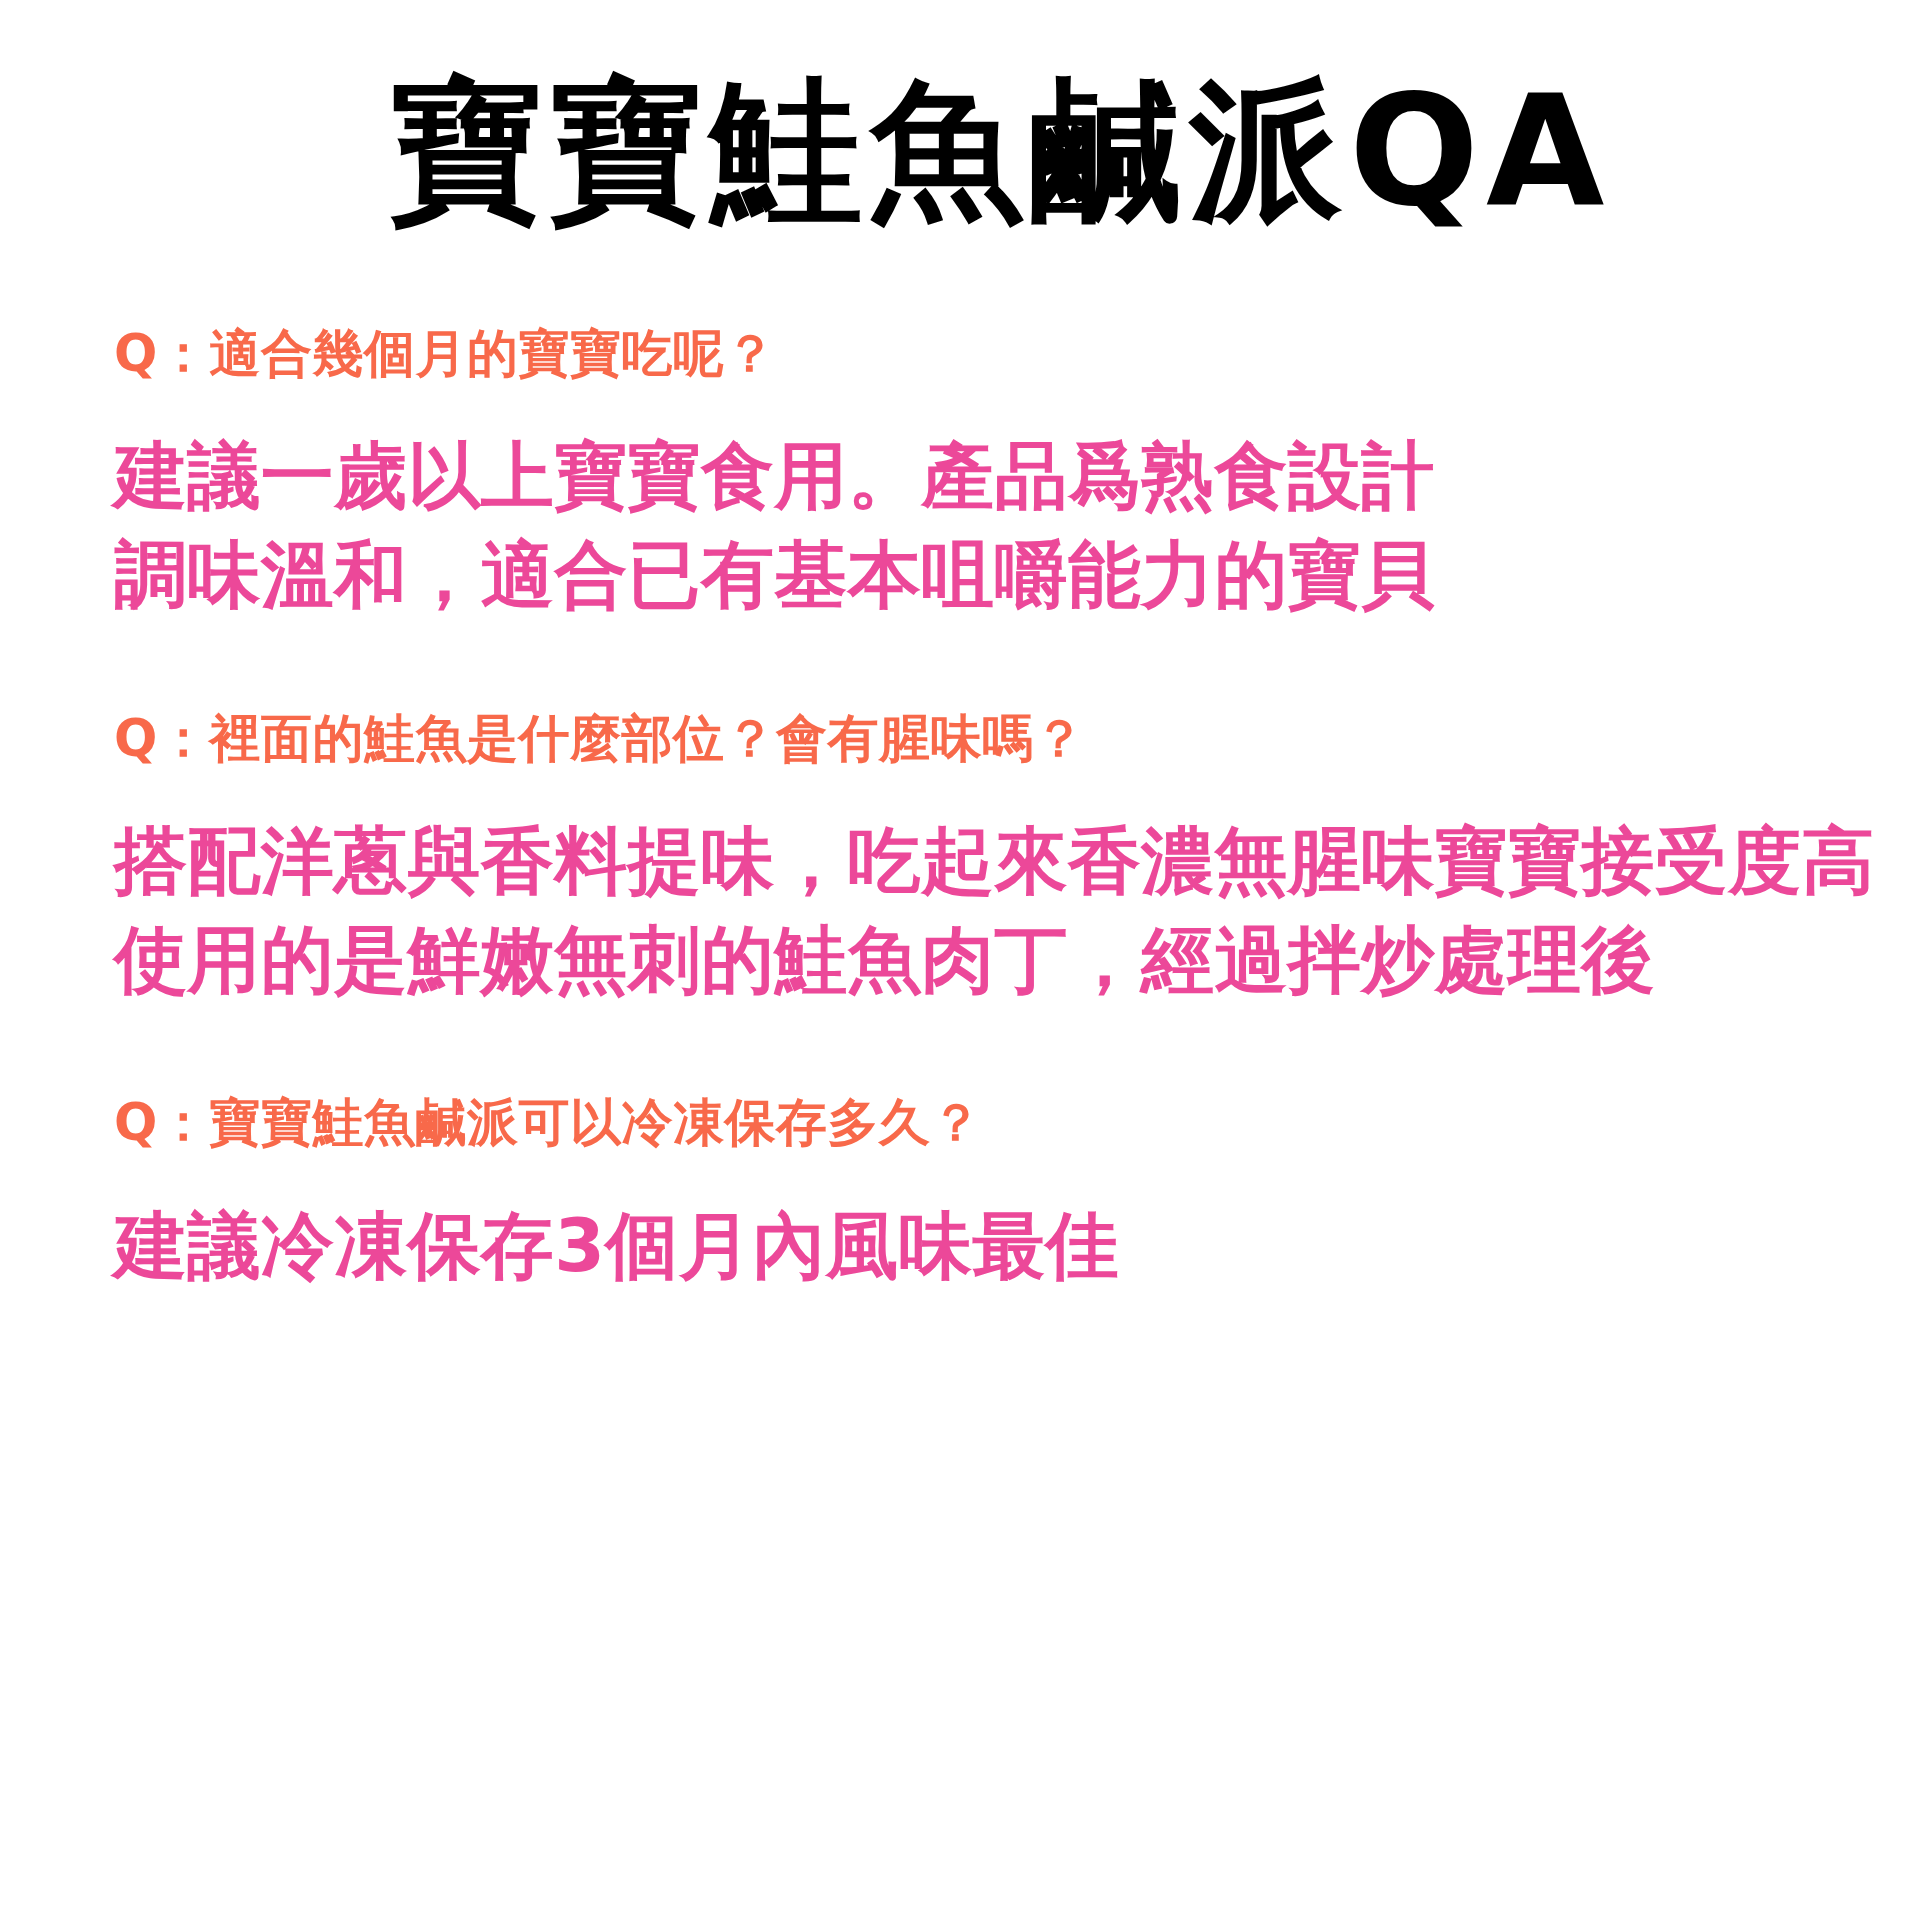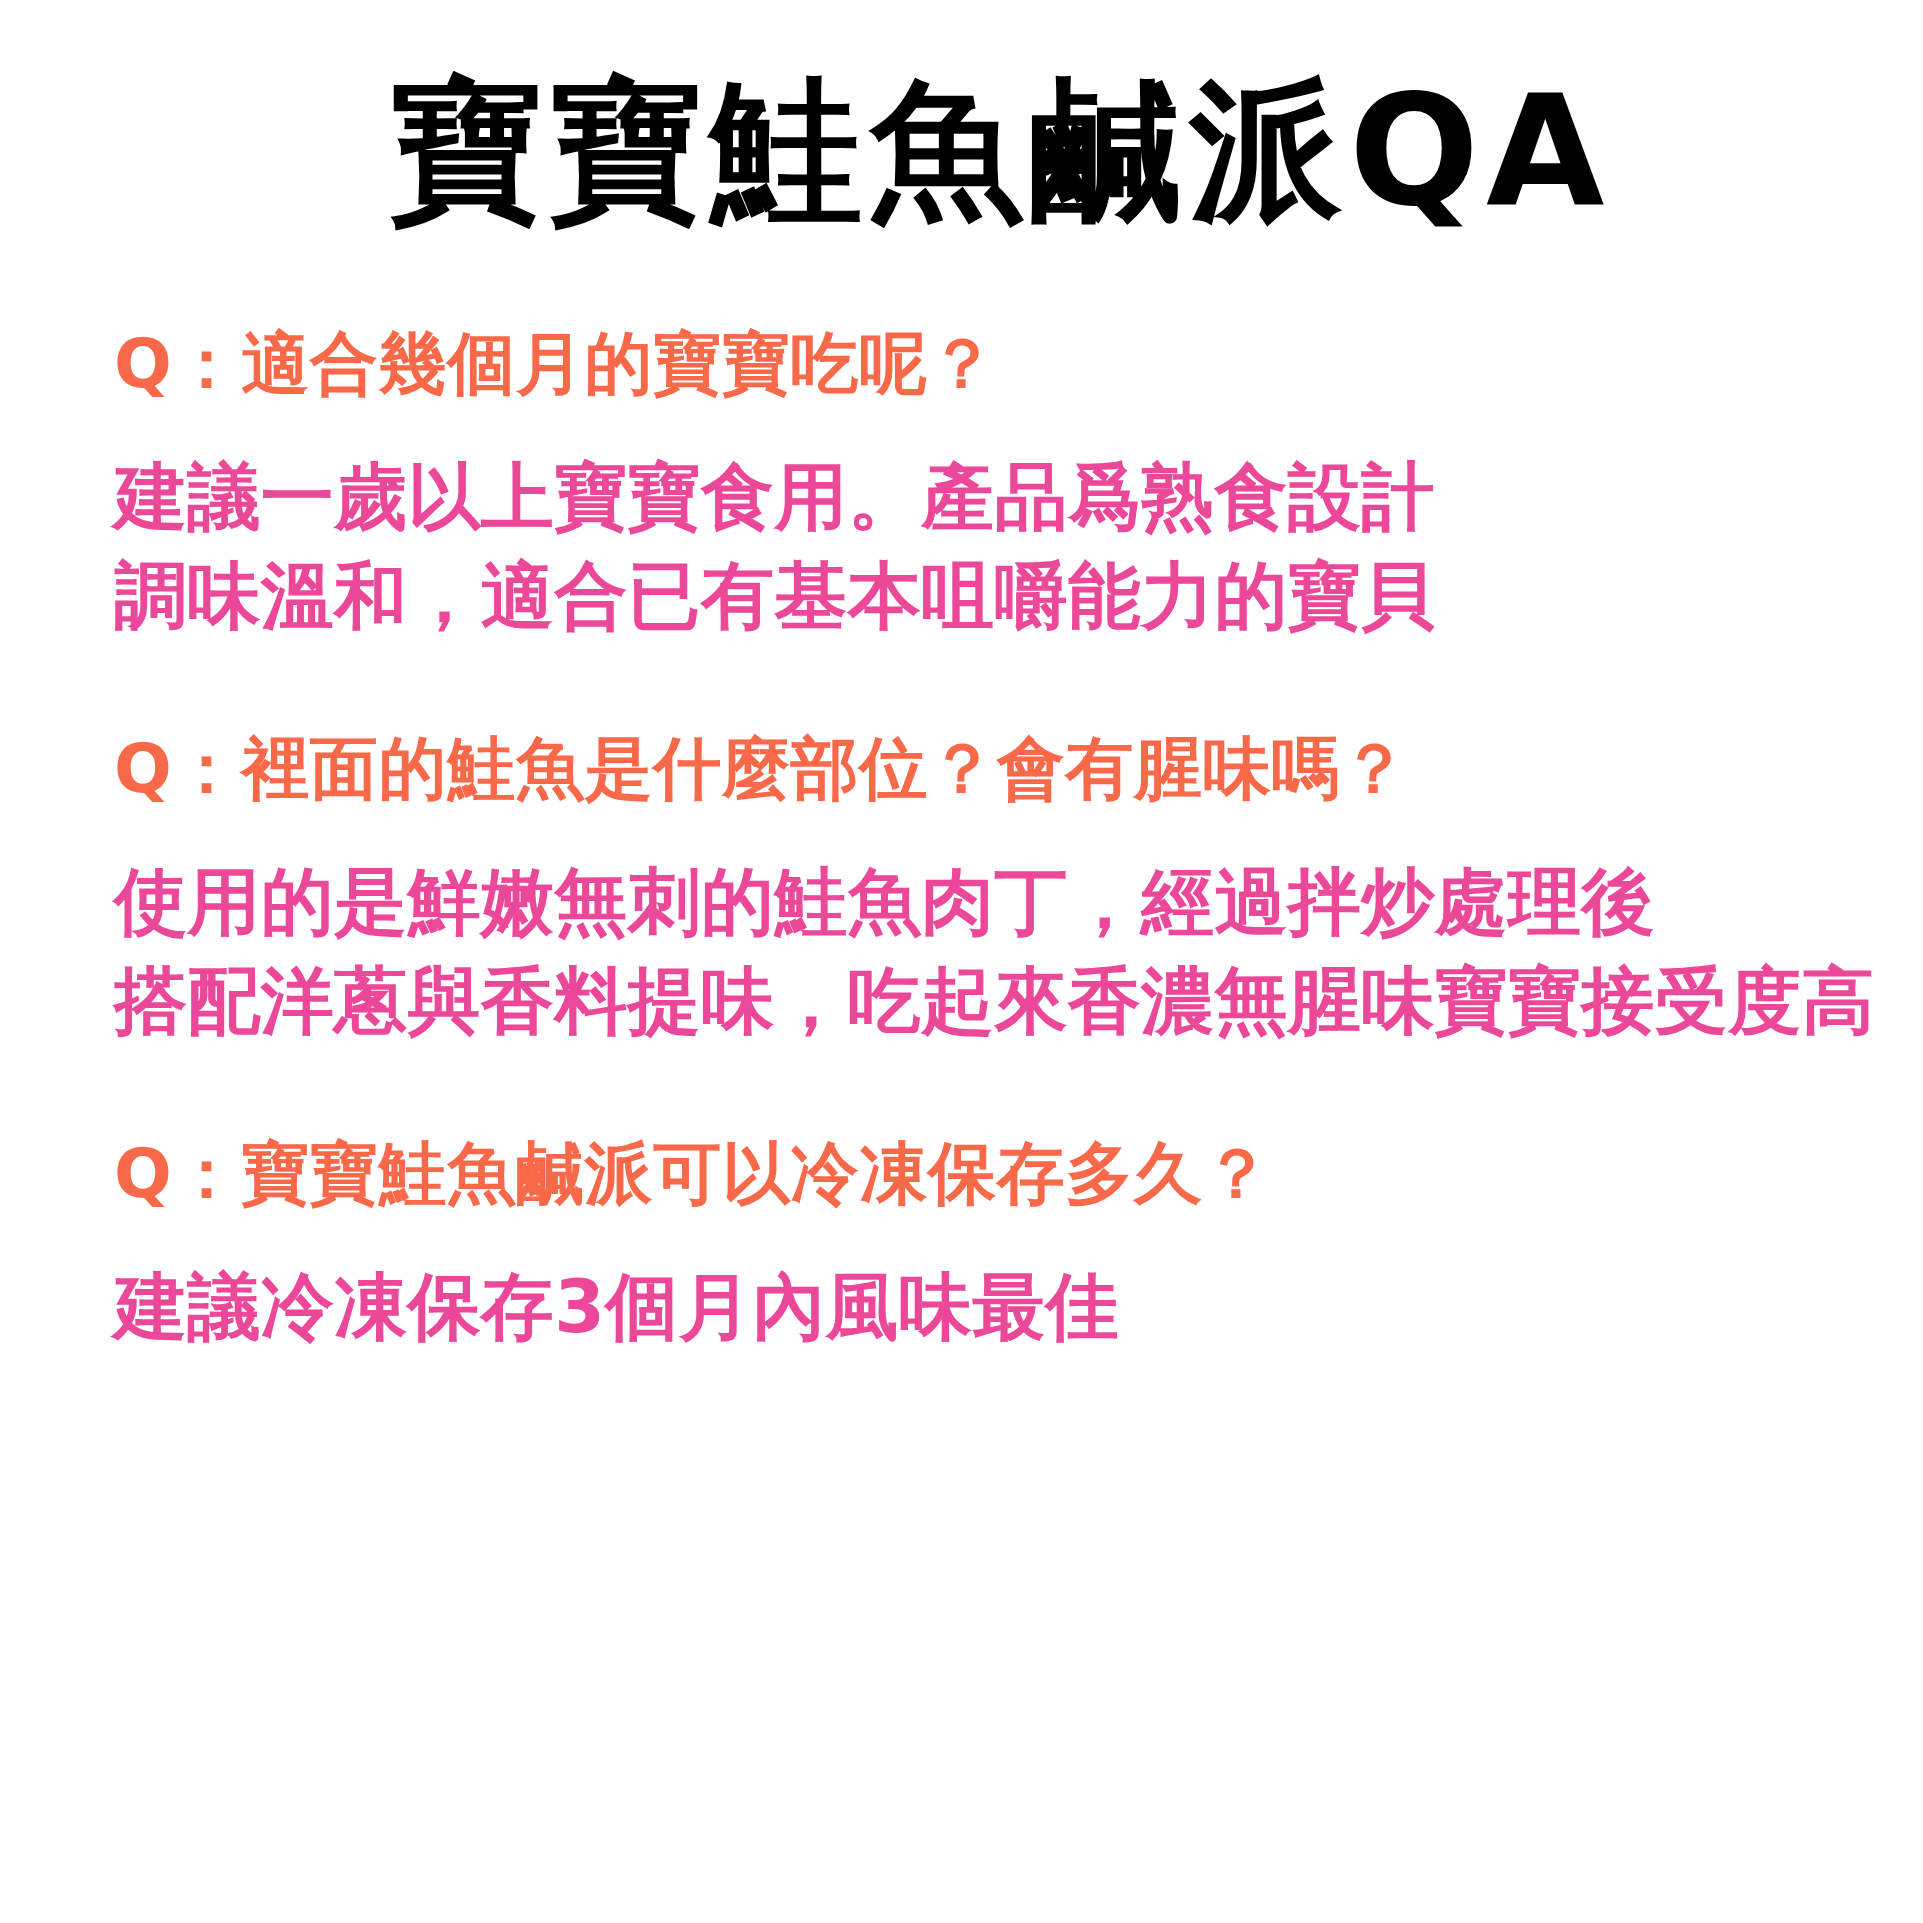--- a/index.html
+++ b/index.html
@@ -28,21 +28,21 @@
     text-align: center;
     letter-spacing: 0.045em;
     margin: 0 0 8.1px 0;
     color: #000000;
     white-space: nowrap;
   }
   .qa-block {
     margin: 0;
   }
   .question-line {
-    font-size: 68px;
+    font-size: 51px;
     line-height: 1.2;
     color: #f8694a;
     margin-top: 83px;
     margin-bottom: 42px;
     letter-spacing: 0.01em;
     white-space: nowrap;
   }
   .answer-line {
     font-size: 73px;
     line-height: 1.36;
@@ -60,22 +60,22 @@
 
   <section class="qa-block">
     <div class="question-line">Q：適合幾個月的寶寶吃呢？</div>
     <div class="answer-line">建議一歲以上寶寶食用。產品爲熟食設計</div>
     <div class="answer-line">調味溫和，適合已有基本咀嚼能力的寶貝</div>
   </section>
 
 
   <section class="qa-block">
     <div class="question-line">Q：裡面的鮭魚是什麼部位？會有腥味嗎？</div>
+    <div class="answer-line">搭配洋蔥與香料提味，吃起來香濃無腥味寶寶接受度高</div>
     <div class="answer-line">使用的是鮮嫩無刺的鮭魚肉丁，經過拌炒處理後</div>
-    <div class="answer-line">搭配洋蔥與香料提味，吃起來香濃無腥味寶寶接受度高</div>
   </section>
 
   <section class="qa-block">
     <div class="question-line">Q：寶寶鮭魚鹹派可以冷凍保存多久？</div>
     <div class="answer-line">建議冷凍保存3個月內風味最佳</div>
   </section>
 
 </div>
 
 

